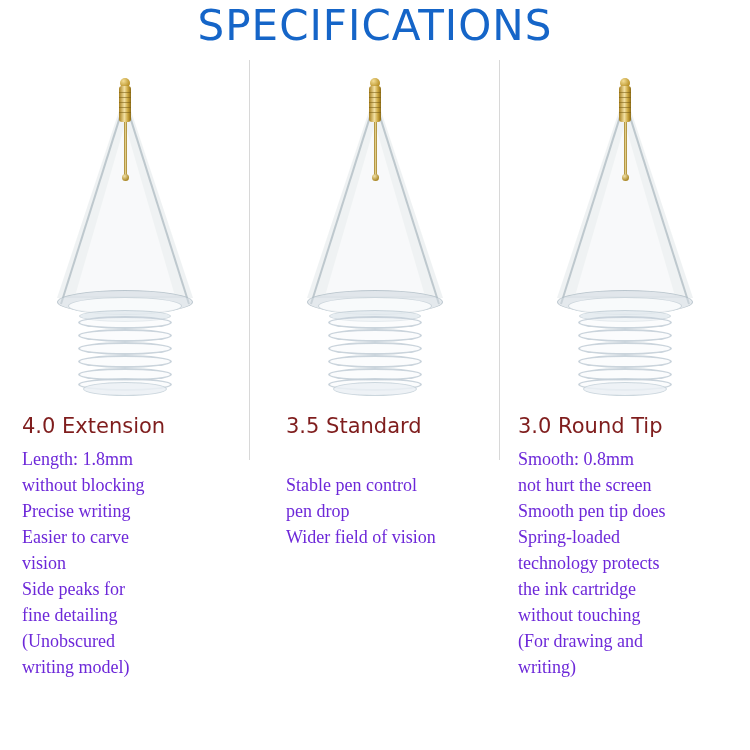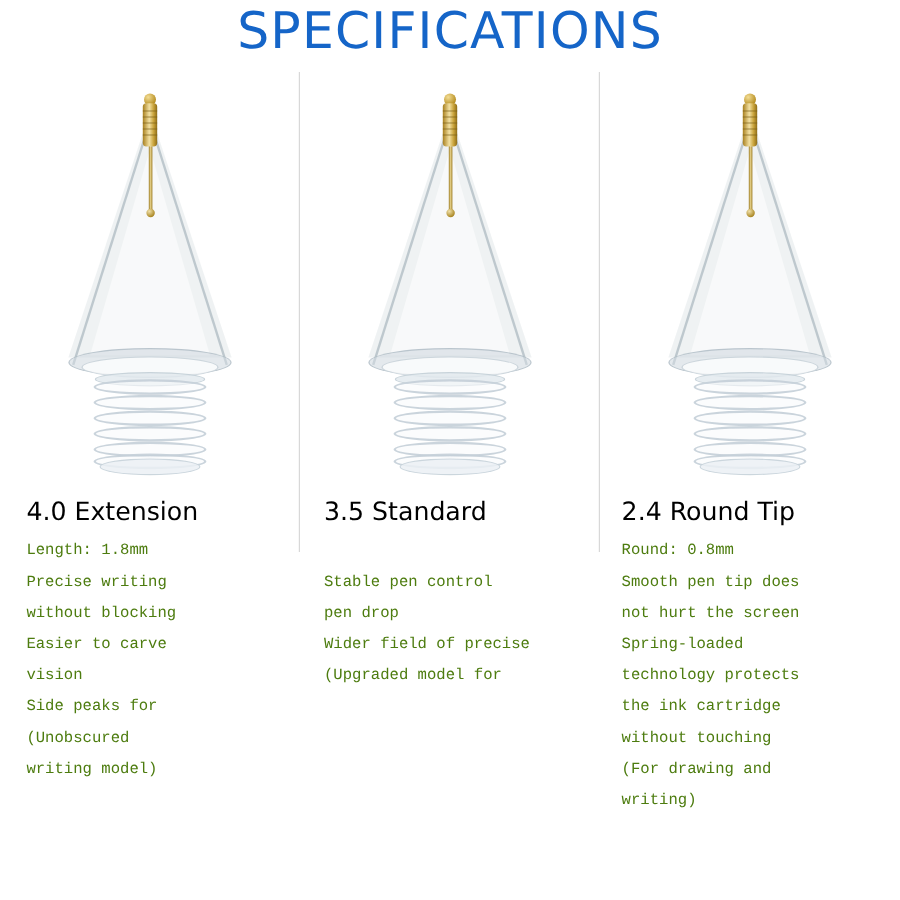--- a/index.html
+++ b/index.html
@@ -230,35 +230,35 @@
     position: absolute;
     left: 2.5px;
     top: 96px;
     width: 7px;
     height: 7px;
     border-radius: 50%;
     background: radial-gradient(circle at 35% 30%, #f0e0a8, #a8841f 75%);
   }
   .tip-heading {
     font-size: 21px;
-    color: #000000;
+    color: #7f1d1d;
     text-align: left;
     margin: 6px 0 8px 8px;
     white-space: nowrap;
     font-family: "DejaVu Sans", sans-serif;
   }
   .tip-desc {
-    font-size: 13px;
-    color: #4d7c0f;
+    font-size: 18px;
+    color: #6d28d9;
     line-height: 26px;
     margin-left: 8px;
-    font-family: Liberation Mono, monospace;
+    font-family: Liberation Serif, serif;
   }
   .tip-desc div { white-space: nowrap; }
-  .col-2 .tip-desc, .col-2 .tip-heading { margin-left: 6px; }
+  .col-2 .tip-desc, .col-2 .tip-heading { margin-left: 22px; }
   .col-3 .tip-desc, .col-3 .tip-heading { margin-left: 4px; }
   .spacer-2 { height: 26px; }
 </style>
 </head>
 <body>
 
 <div class="page">
 
   <div class="title" style="color: rgb(21, 101, 200);">SPECIFICATIONS</div>
 
@@ -295,25 +295,26 @@
                 <i></i>
             </div>
             <div class="nib-stem"></div>
             <div class="nib-dot"></div>
           </div>
         </div>
       </div>
       <div class="tip-heading">4.0 Extension</div>
       <div class="tip-desc">
         <div>Length: 1.8mm</div>
+        <div>without blocking</div>
         <div>Precise writing</div>
-        <div>without blocking</div>
         <div>Easier to carve</div>
         <div>vision</div>
         <div>Side peaks for</div>
+        <div>fine detailing</div>
         <div>(Unobscured</div>
         <div>writing model)</div>
       </div>
     </div>
 
     <div class="col col-2">
       <div class="divider"></div>
       <div class="tip-wrap">
         <div class="tip">
           <div class="cone"></div>
@@ -345,22 +346,21 @@
             <div class="nib-stem"></div>
             <div class="nib-dot"></div>
           </div>
         </div>
       </div>
       <div class="tip-heading">3.5 Standard</div>
       <div class="spacer-2"></div>
       <div class="tip-desc">
         <div>Stable pen control</div>
         <div>pen drop</div>
-        <div>Wider field of precise</div>
-        <div>(Upgraded model for</div>
+        <div>Wider field of vision</div>
       </div>
     </div>
 
     <div class="col col-3">
       <div class="tip-wrap">
         <div class="tip">
           <div class="cone"></div>
           <div class="cone-inner"></div>
           <div class="cone-edge-l"></div>
           <div class="cone-edge-r"></div>
@@ -384,25 +384,25 @@
                 <i></i>
                 <i></i>
                 <i></i>
                 <i></i>
             </div>
             <div class="nib-stem"></div>
             <div class="nib-dot"></div>
           </div>
         </div>
       </div>
-      <div class="tip-heading">2.4 Round Tip</div>
+      <div class="tip-heading">3.0 Round Tip</div>
       <div class="tip-desc">
-        <div>Round: 0.8mm</div>
+        <div>Smooth: 0.8mm</div>
+        <div>not hurt the screen</div>
         <div>Smooth pen tip does</div>
-        <div>not hurt the screen</div>
         <div>Spring-loaded</div>
         <div>technology protects</div>
         <div>the ink cartridge</div>
         <div>without touching</div>
         <div>(For drawing and</div>
         <div>writing)</div>
       </div>
     </div>
 
   </div>

